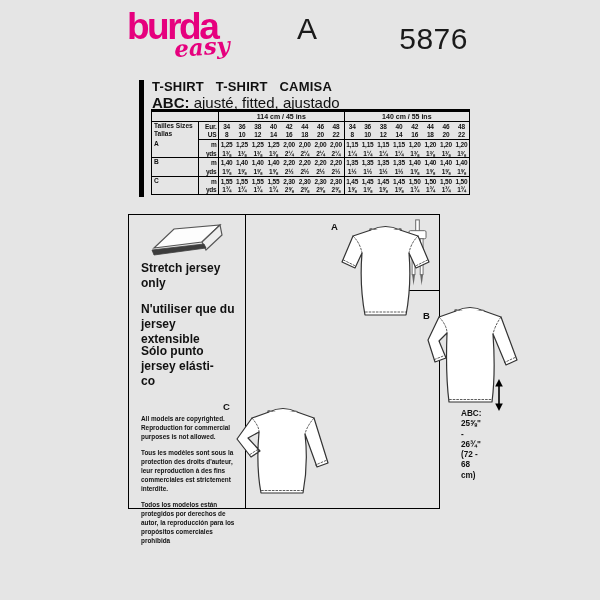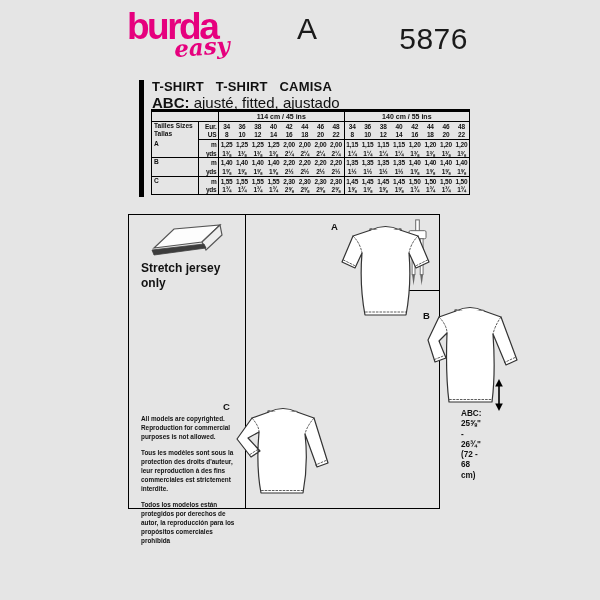--- a/index.html
+++ b/index.html
@@ -260,20 +260,24 @@
 
   <div class="main-box">
 
     <div class="sidebar">
       <svg class="fabric-icon" width="90" height="40" viewBox="0 0 90 40">
         <polygon points="14,28 62,22 80,5 34,9" fill="#fdfdfd" stroke="#555" stroke-width="1.2"></polygon>
         <polygon points="62,22 80,5 82,15 66,30" fill="#eeeeee" stroke="#555" stroke-width="1.2"></polygon>
         <polygon points="12,30 64,24 66,28 14,35" fill="#3d3d3d" stroke="#3d3d3d" stroke-width="0.8"></polygon>
       </svg>
       <div class="note note-en">Stretch jersey only</div>
+      <div class="note note-fr">N'utiliser que du jersey
+extensible</div>
+      <div class="note note-es">Sólo punto jersey elásti-
+co</div>
       <div class="copyright">
         <p>All models are copyrighted. Reproduction for commercial purposes is not allowed.</p>
         <p>Tous les modèles sont sous la protection des droits d'auteur, leur reproduction à des fins commerciales est strictement interdite.</p>
         <p>Todos los modelos están protegidos por derechos de autor, la reproducción para los propósitos comerciales prohibida</p>
       </div>
     </div>
 
     <div class="drawing-area">
 
       <svg class="needle-icon" width="27" height="70" viewBox="0 0 27 78">

